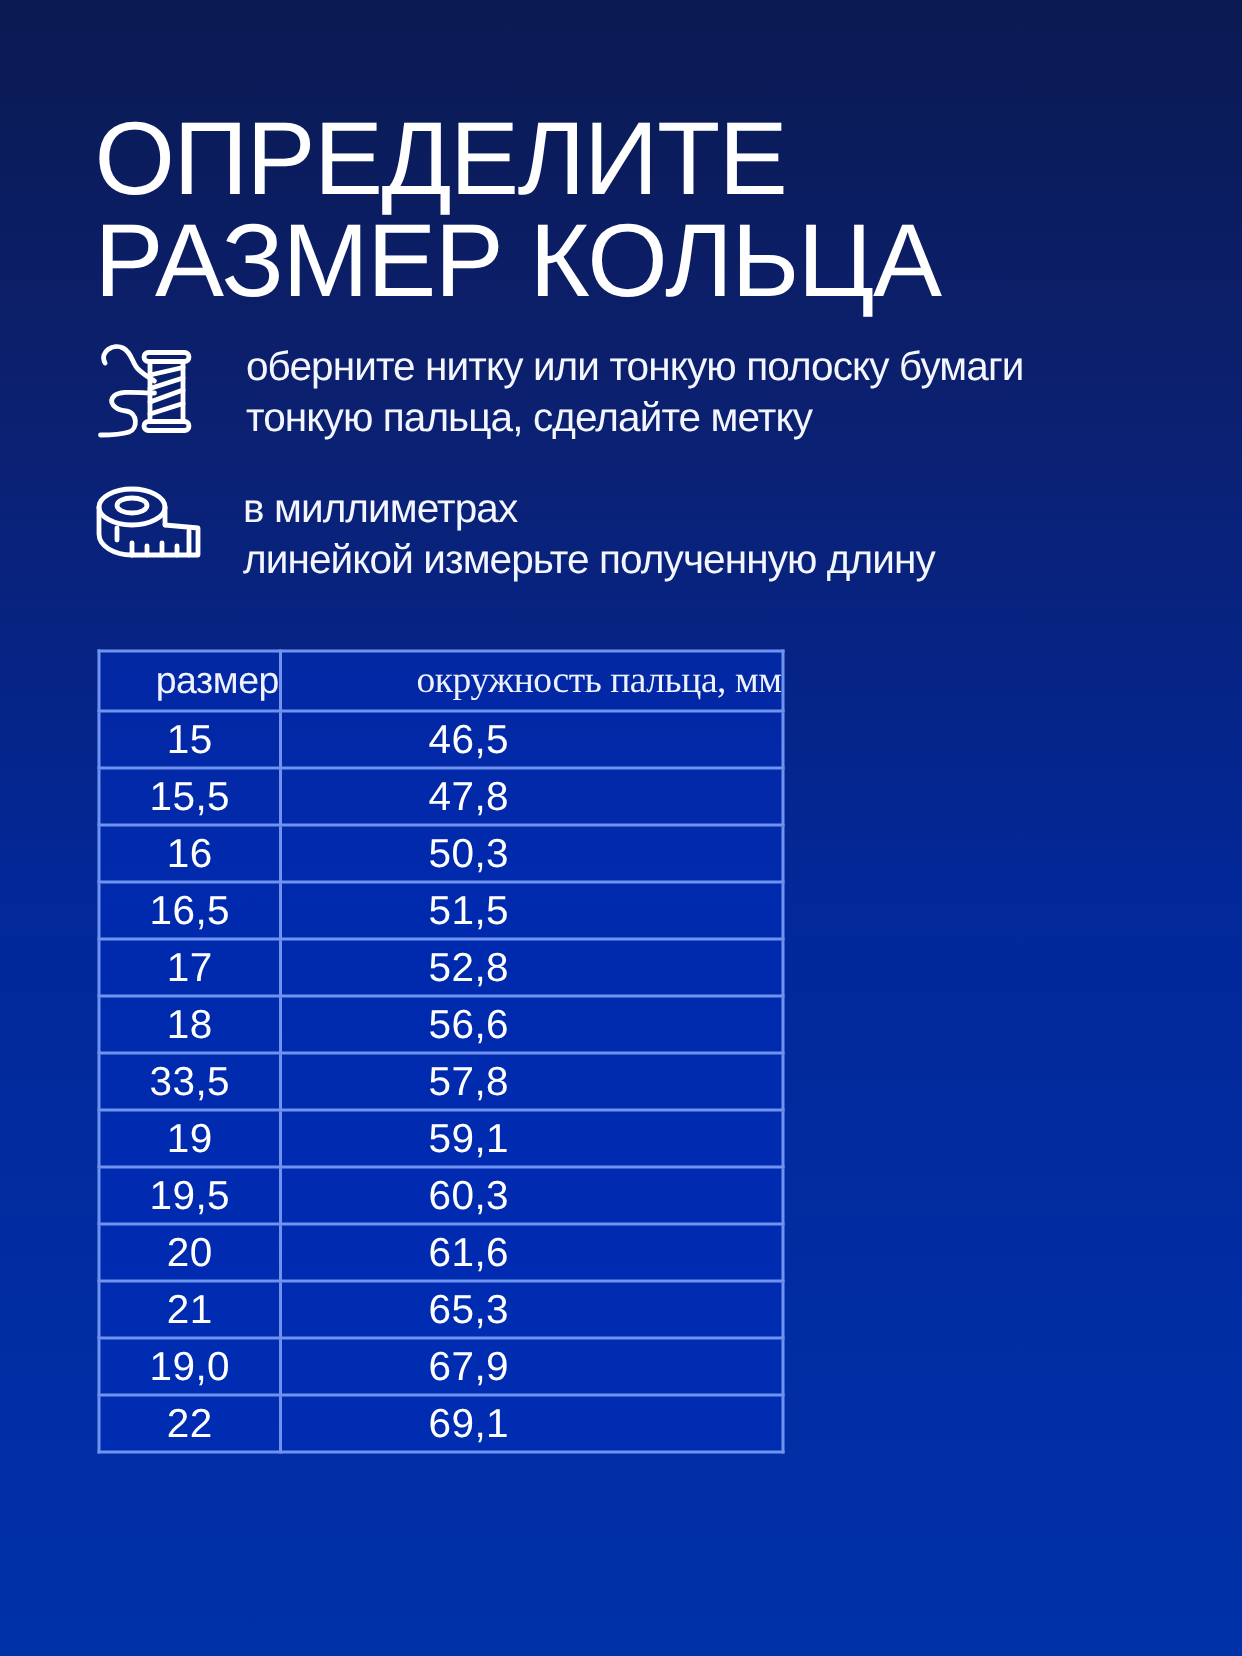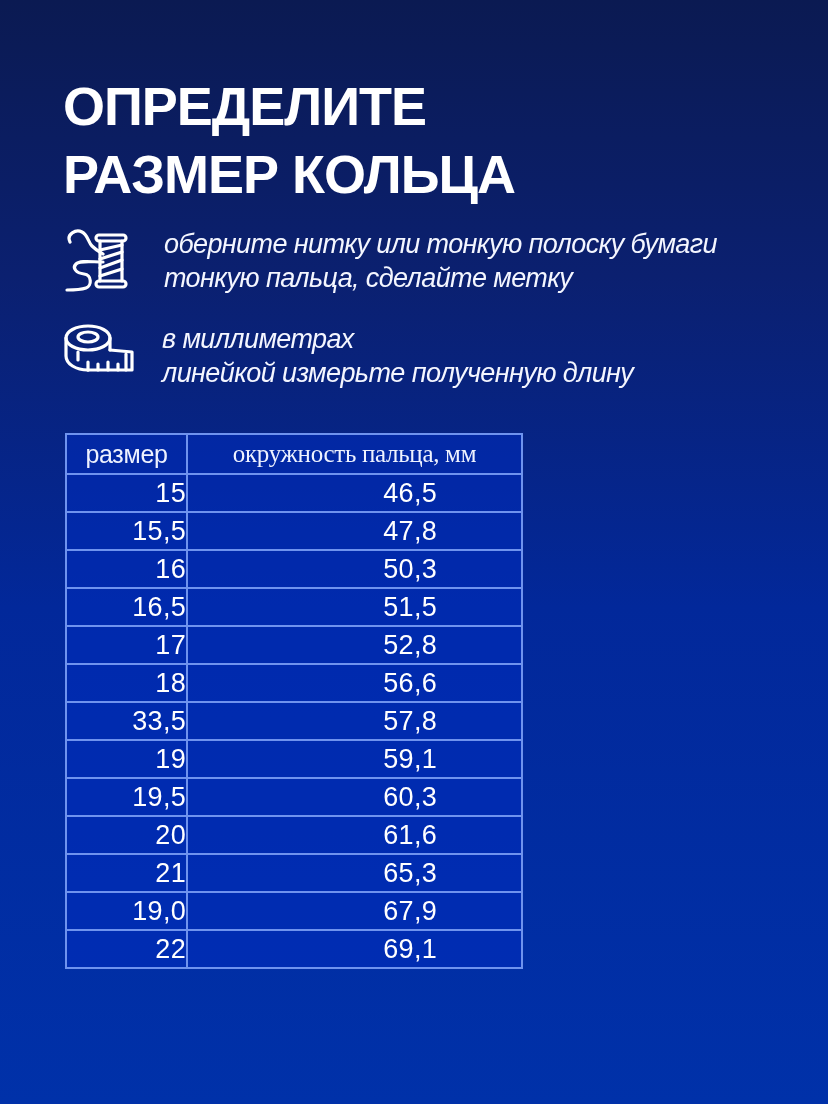--- a/index.html
+++ b/index.html
@@ -13,22 +13,22 @@
       background: linear-gradient(180deg, #0b1a52 0%, #0b2070 25%, #02289a 55%, #0031a9 100%);
       font-family: "Liberation Sans", sans-serif;
       color: #ffffff;
       position: relative;
     }
     .title {
       position: absolute;
       left: 63px;
       top: 72px;
       margin: 0;
-      font-weight: bold;
-      font-size: 54px;
+      font-weight: normal;
+      font-size: 69px;
       line-height: 68px;
       letter-spacing: -1px;
       color: #ffffff;
     }
     .title span { display: block; }
 
     .step {
       position: absolute;
       left: 62px;
       display: flex;
@@ -41,47 +41,48 @@
       flex: 0 0 auto;
     }
     .step-text {
       font-size: 27px;
       line-height: 34px;
       letter-spacing: -0.6px;
       color: #f4f6ff;
     }
     .step-1 .step-text { margin-left: 36px; margin-top: -1px; }
     .step-2 .step-text { margin-left: 26px; margin-top: 0px; }
-    .step-text span { display: block; font-style: italic; }
+    .step-text span { display: block; }
 
     .size-table {
       position: absolute;
       left: 65px;
       top: 433px;
       border-collapse: collapse;
       border: 2px solid #6f93ee;
       background: rgba(0, 44, 190, 0.55);
     }
     .size-table th, .size-table td {
       border: 2px solid #6f93ee;
       padding: 0;
       font-weight: normal;
       color: #ffffff;
+      text-align: right;
     }
     .size-table th {
       height: 38px;
       font-size: 25px;
       letter-spacing: -0.3px;
       color: #eef2ff;
     }
     .size-table td {
       height: 36px;
       font-size: 27px;
       letter-spacing: 0.3px;
-      text-align: right;
+      text-align: center;
     }
     .col-size { width: 119px; }
     .col-circ { width: 333px; font-family: Liberation Serif, serif; }
     .size-table td.circ { padding-right: 84px; }
   </style>
 </head>
 <body>
 
 <h1 class="title">
   <span>ОПРЕДЕЛИТЕ</span>

